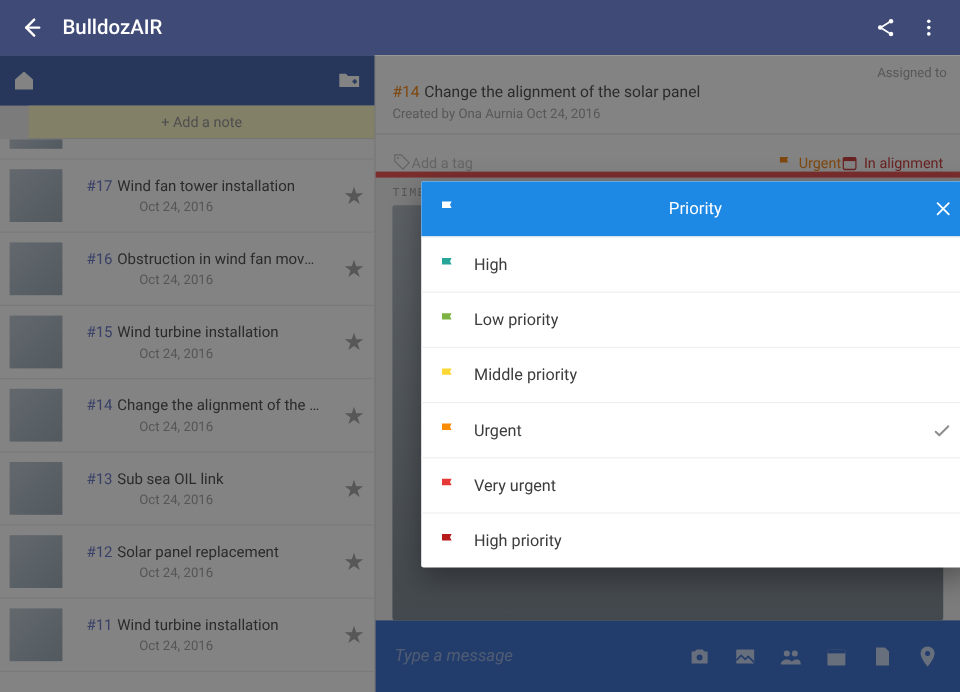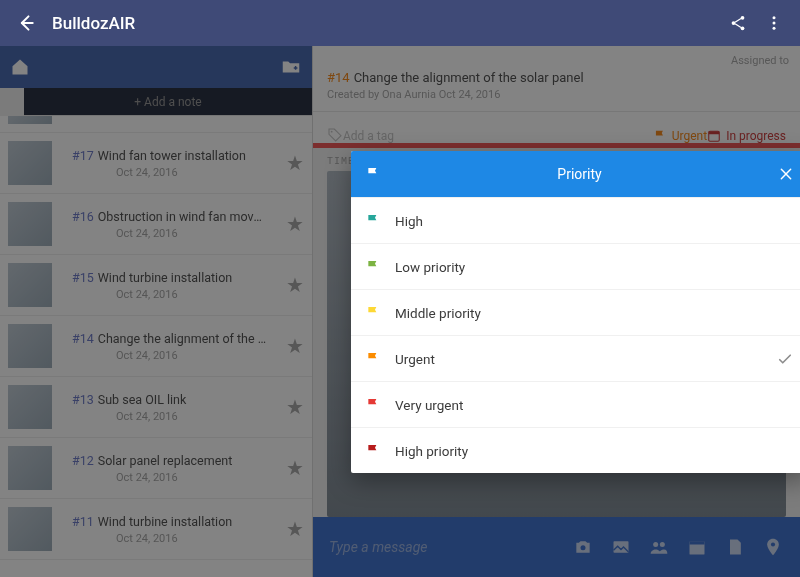--- a/index.html
+++ b/index.html
@@ -51,21 +51,21 @@
   .left-header .addfolder { cursor:pointer; }
 
   .addnote {
     height: 28px;
     display:flex;
     align-items:center;
     justify-content:center;
     font-size:12px;
     color:#8a8a8a;
     border-bottom:1px solid #e0e0e0;
-    background:#0f172a;
+    background:#fef9c3;
     cursor:pointer;
     margin-left:24px;
   }
 
   .notes { flex:1; overflow:hidden; background:#fff; }
   .note {
     display:flex;
     align-items:center;
     padding: 8px 8px;
     gap:20px;
@@ -352,21 +352,21 @@
         <svg width="14" height="14" viewBox="0 0 24 24" fill="#f57c00">
             <path d="M5 3v18M5 3h12l-2 4 2 4H5"></path>
           </svg>
         <span>Urgent</span>
       </div>
       <div class="chip progress">
         <svg width="14" height="14" viewBox="0 0 24 24" fill="none">
             <rect x="3" y="4" width="18" height="17" rx="2" stroke="#c62828" stroke-width="1.8"></rect>
             <rect x="3" y="4" width="18" height="5" fill="#c62828"></rect>
           </svg>
-        <span>In progress</span>
+        <span>In alignment</span>
       </div>
     </div>
     <div class="timeline-label">TIMELINE</div>
     <div class="imgarea">
       <div class="circle"></div>
     </div>
     <div class="bottombar">
       <div class="msginput">Type a message</div>
       <div class="bicon">
           <svg width="20" height="20" viewBox="0 0 24 24" fill="currentColor">

